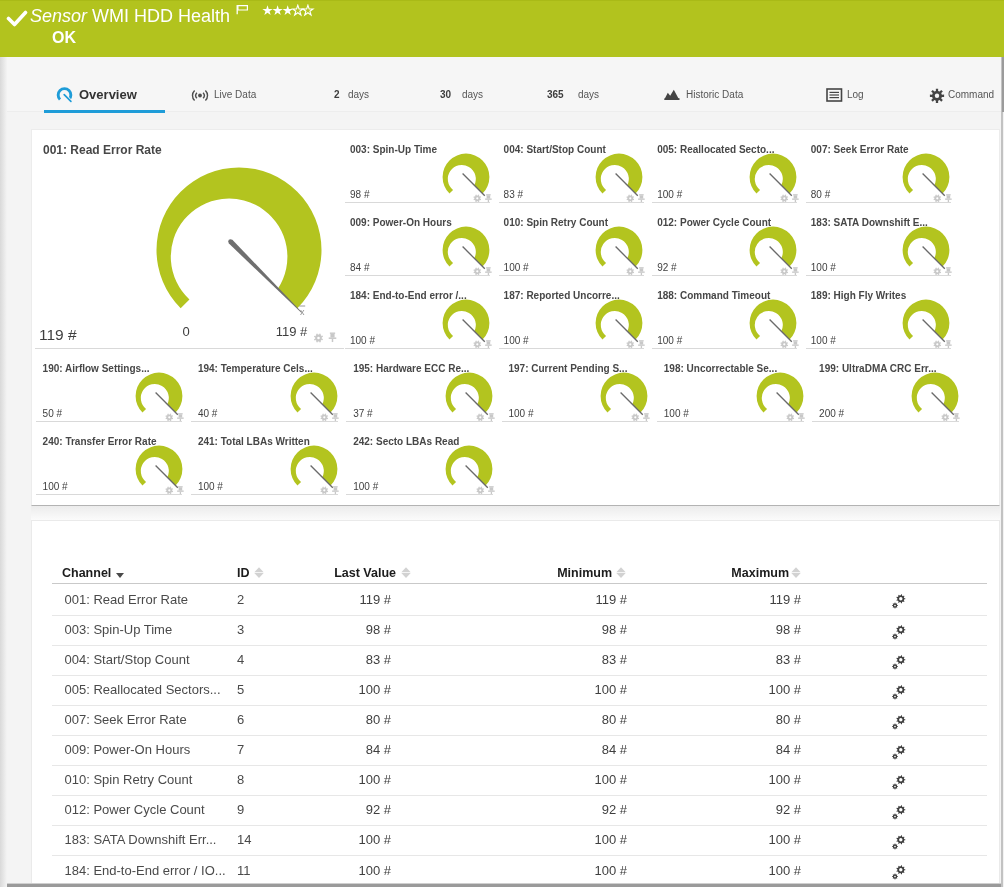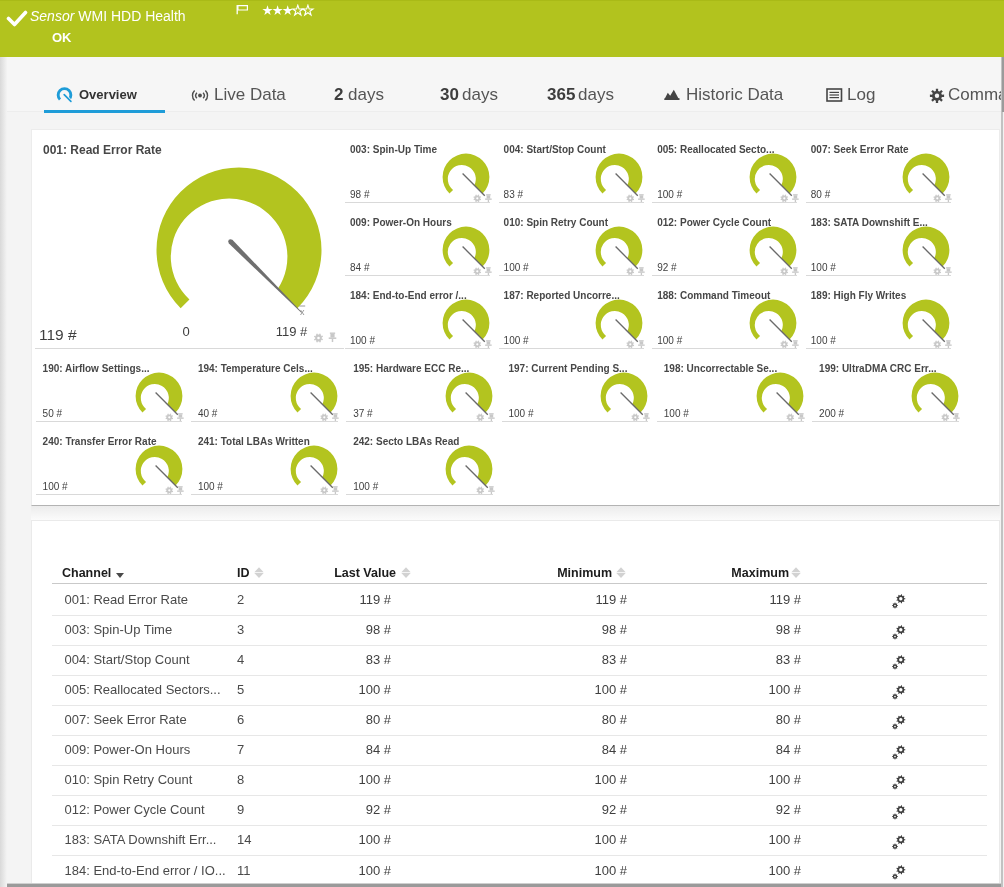--- a/index.html
+++ b/index.html
@@ -3,42 +3,42 @@
 *{margin:0;padding:0;box-sizing:border-box}
 html,body{width:1004px;height:887px;overflow:hidden;background:#f4f4f4;
  font-family:"Liberation Sans",sans-serif;-webkit-font-smoothing:antialiased}
 .abs{position:absolute}
 .gtitle{position:absolute;font-size:10px;font-weight:bold;color:#474747;line-height:11px;white-space:nowrap}
 .gval{position:absolute;font-size:10px;color:#3f3f3f;line-height:11px;white-space:nowrap}
 .hline{position:absolute;height:1px;background:#d9d9d9}
 .rowline{position:absolute;height:1px;background:#e7e7e7;left:52px;width:935px}
 .tl{position:absolute;font-size:13px;color:#4a4a4a;line-height:15px;white-space:nowrap}
 .tnum{position:absolute;font-size:13px;color:#3f3f3f;line-height:15px;white-space:nowrap;text-align:right;width:100px}
-.tabtxt{position:absolute;font-size:17px;color:#555;line-height:16px;white-space:nowrap}
+.tabtxt{position:absolute;font-size:10px;color:#555;line-height:16px;white-space:nowrap}
 </style></head><body>
 <div class="abs" style="left:0;top:0;width:1004px;height:57px;background:#b2c31e"></div>
 <div class="abs" style="left:0;top:0;width:1004px;height:1px;background:#a9ba17"></div>
 <svg class="abs" style="left:6px;top:9px" width="22" height="20" viewBox="0 0 22 20">
     <polyline points="2.5,9.5 8.5,15.5 19.5,3.5" fill="none" stroke="#fff" stroke-width="3.6" stroke-linecap="round" stroke-linejoin="round"></polyline>
   </svg>
-<div class="abs" style="left:30px;top:4px;font-size:14px;color:#fff;line-height:24px"><span style="font-style:italic">Sensor</span> WMI HDD Health</div>
+<div class="abs" style="left:30px;top:4px;font-size:18px;color:#fff;line-height:24px"><span style="font-style:italic">Sensor</span> WMI HDD Health</div>
 <svg class="abs" style="left:236px;top:4px" width="13" height="12" viewBox="0 0 13 12">
     <line x1="1.2" y1="1" x2="1.2" y2="10.3" stroke="#fff" stroke-width="1.3"></line>
     <path d="M1.9,1.6 L11.4,1.6 L11.4,6.0 L1.9,6.0 Z" fill="none" stroke="#fff" stroke-width="1.2"></path>
   </svg>
 <svg class="abs" style="left:262px;top:4px" width="53" height="14" viewBox="0 0 53 14">
     <g transform="translate(0,0)">
       <polygon points="5.50,1.20 6.73,4.90 10.64,4.93 7.50,7.25 8.67,10.97 5.50,8.70 2.33,10.97 3.50,7.25 0.36,4.93 4.27,4.90" fill="#fff"></polygon>
       <polygon points="15.60,1.20 16.83,4.90 20.74,4.93 17.60,7.25 18.77,10.97 15.60,8.70 12.43,10.97 13.60,7.25 10.46,4.93 14.37,4.90" fill="#fff"></polygon>
       <polygon points="25.70,1.20 26.93,4.90 30.84,4.93 27.70,7.25 28.87,10.97 25.70,8.70 22.53,10.97 23.70,7.25 20.56,4.93 24.47,4.90" fill="#fff"></polygon>
       <polygon points="35.80,1.20 37.03,4.90 40.94,4.93 37.80,7.25 38.97,10.97 35.80,8.70 32.63,10.97 33.80,7.25 30.66,4.93 34.57,4.90" fill="none" stroke="#fff" stroke-width="1.1"></polygon>
       <polygon points="45.90,1.20 47.13,4.90 51.04,4.93 47.90,7.25 49.07,10.97 45.90,8.70 42.73,10.97 43.90,7.25 40.76,4.93 44.67,4.90" fill="none" stroke="#fff" stroke-width="1.1"></polygon>
     </g>
   </svg>
-<div class="abs" style="left:52px;top:31px;font-size:13px;font-weight:bold;color:#fff;line-height:14px">OK</div>
+<div class="abs" style="left:52px;top:31px;font-size:16px;font-weight:bold;color:#fff;line-height:14px">OK</div>
 <div class="abs" style="left:0;top:57px;width:1004px;height:55px;background:#f6f6f6;border-bottom:1px solid #ededed"></div>
 <svg class="abs" style="left:56px;top:86px" width="19" height="19" viewBox="0 0 19 19">
     <path d="M2.98,14.52 A7.8,7.8 0 1 1 14.02,14.52 L11.96,12.46 A4.9,4.9 0 1 0 5.04,12.46 Z" fill="#1e9cd8"></path>
     <line x1="8.5" y1="9" x2="15.2" y2="15.7" stroke="#f7f7f7" stroke-width="3.4"></line>
     <line x1="8.2" y1="8.7" x2="14.9" y2="15.4" stroke="#1e9cd8" stroke-width="1.7" stroke-linecap="round"></line>
   </svg>
 <div class="tabtxt" style="left:79px;top:87px;font-weight:bold;color:#333;font-size:13px">Overview</div>
 <div class="abs" style="left:44px;top:110px;width:121px;height:3.4px;background:#1e9cd8"></div>
 <svg class="abs" style="left:191px;top:87px" width="18" height="17" viewBox="0 0 18 17">
     <circle cx="9" cy="8.5" r="1.9" fill="#4d4d4d"></circle>

